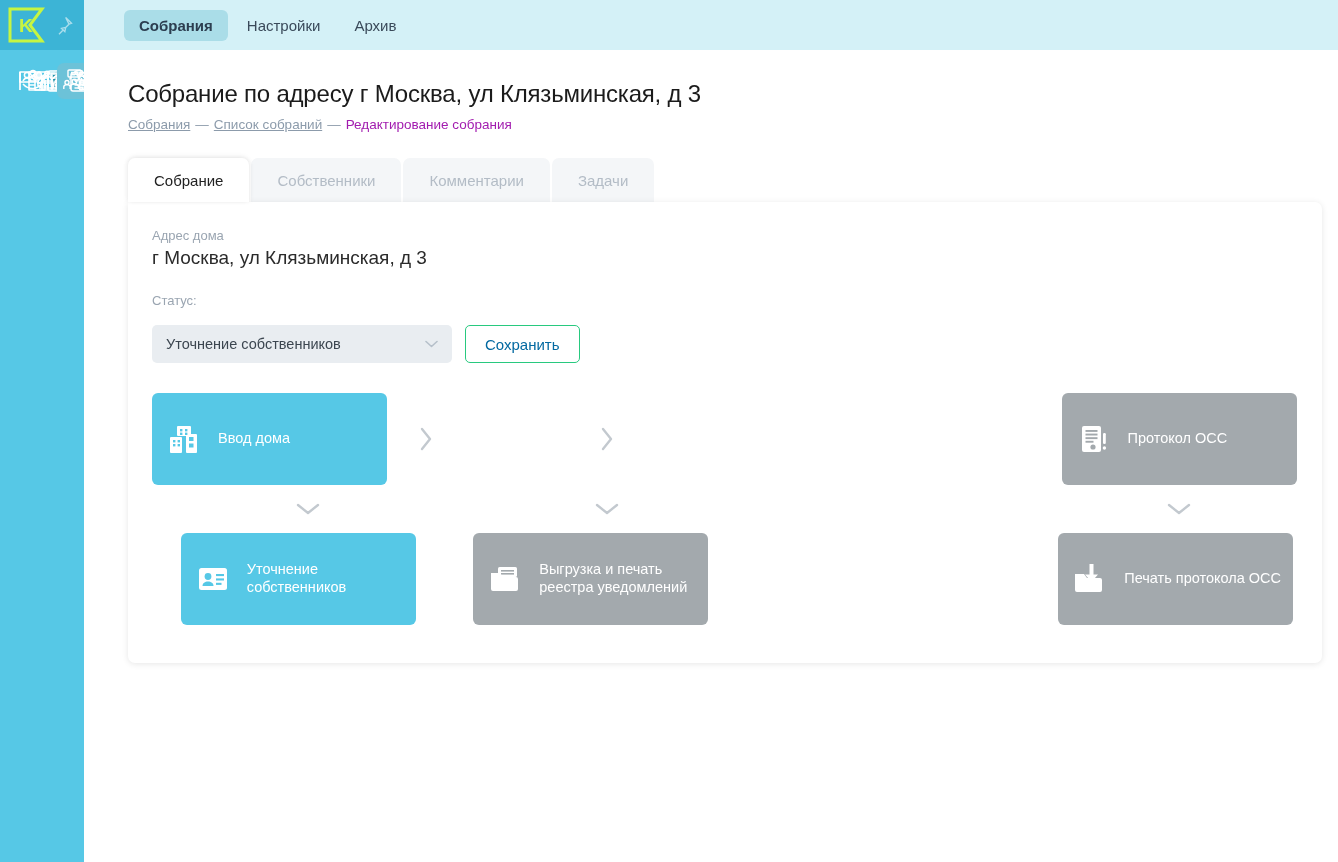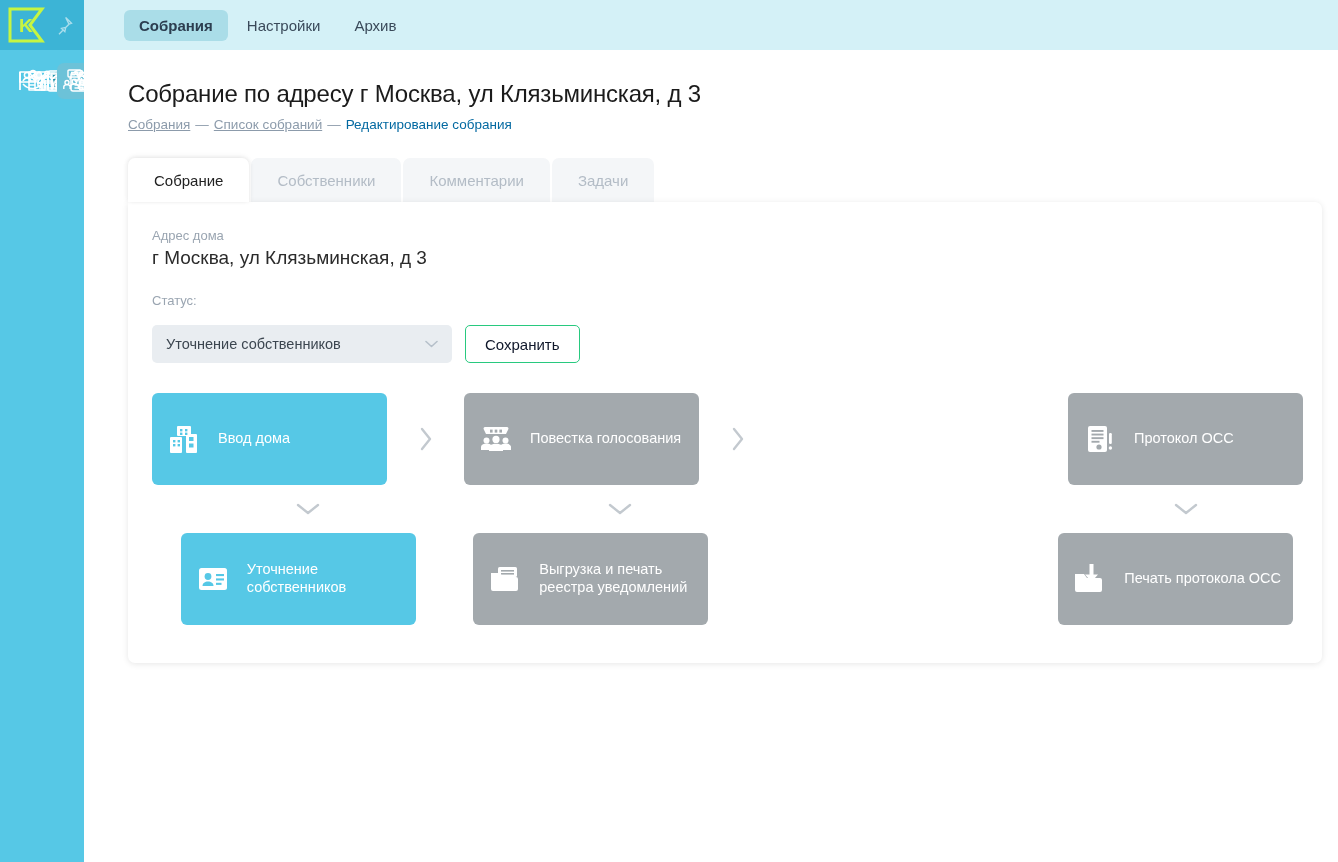--- a/index.html
+++ b/index.html
@@ -92,21 +92,21 @@
     font-size: 24px; color: #1b1b1b; font-weight: normal;
     letter-spacing: -0.2px;
   }
   .breadcrumb {
     margin-top: 9px;
     font-size: 13.5px; color: #8c9bab;
     display: flex; align-items: center; gap: 5px;
   }
   .breadcrumb a { color: #8c9bab; text-decoration: underline; cursor: pointer; }
   .bc-sep { color: #8c9bab; text-decoration: none; }
-  .bc-current { color: #0369a1; }
+  .bc-current { color: #a21caf; }
 
   
   .tabs {
     margin-top: 26px;
     display: flex; align-items: flex-start;
     height: 44px;
   }
   .tab {
     height: 44px; padding: 0 26px;
     display: flex; align-items: center; justify-content: center;
@@ -140,21 +140,21 @@
     background: #e9edf1; border: none; border-radius: 5px;
     display: flex; align-items: center; justify-content: space-between;
     padding: 0 14px;
     font-size: 14.5px; color: #3c4650;
     cursor: pointer;
   }
   .caret { color: #b6c0ca; font-size: 11px; }
   .btn-save {
     height: 38px; padding: 0 19px;
     background: #fff; border: 1px solid #28c97f; border-radius: 5px;
-    color: #0f172a; font-size: 15px;
+    color: #0369a1; font-size: 15px;
     display: flex; align-items: center; justify-content: center;
     cursor: pointer;
   }
 
   
   .flow { margin-top: 30px; position: relative; width: 1170px; }
   .flow-row { display: flex; align-items: flex-start; }
   .col { width: 312px; display: flex; flex-direction: column; align-items: center; }
   .card {
     width: 235px; height: 92px;
@@ -494,39 +494,20 @@
             </div>
             <div class="down-wrap">
               <svg width="26" height="14" viewBox="0 0 26 14" fill="none" stroke="#c3c9cf" stroke-width="2.4" stroke-linecap="round" stroke-linejoin="round">
                   <path d="M3 3l10 8 10-8"></path>
                 </svg>
             </div>
           </div>
 
           <div class="col">
             <div style="display:flex;align-items:center;">
-              <div class="card grey">
-                <div class="card-ico">
-                  <svg width="36" height="36" viewBox="0 0 36 36" fill="#ffffff">
-                    <path d="M7 6h22a1.5 1.5 0 011.3 2.2L28 13H8L5.7 8.2A1.5 1.5 0 017 6z"></path>
-                    <g fill="#a3a9ad">
-                        <rect x="12" y="8.6" width="2.6" height="3"></rect>
-                        <rect x="16.7" y="8.6" width="2.6" height="3"></rect>
-                        <rect x="21.4" y="8.6" width="2.6" height="3"></rect>
-                      </g>
-                    <circle cx="8.5" cy="19.5" r="3"></circle>
-                      <circle cx="18" cy="18.4" r="3.6"></circle>
-                      <circle cx="27.5" cy="19.5" r="3"></circle>
-                    <path d="M3 29v-3c0-2 2.3-3.4 5.5-3.4S14 24 14 26v3z"></path>
-                    <path d="M11 30v-3.4c0-2.3 3-3.9 7-3.9s7 1.6 7 3.9V30z"></path>
-                    <path d="M22 29v-3c0-2 2.3-3.4 5.5-3.4S33 24 33 26v3z"></path>
-                  </svg>
-                </div>
-                <div class="card-text">Повестка голосования</div>
-              </div>
               <div class="sep-right">
                 <svg width="18" height="30" viewBox="0 0 18 30" fill="none" stroke="#c3c9cf" stroke-width="2.4" stroke-linecap="round" stroke-linejoin="round">
                     <path d="M5 5l8 10-8 10"></path>
                   </svg>
               </div>
             </div>
             <div class="down-wrap">
               <svg width="26" height="14" viewBox="0 0 26 14" fill="none" stroke="#c3c9cf" stroke-width="2.4" stroke-linecap="round" stroke-linejoin="round">
                   <path d="M3 3l10 8 10-8"></path>
                 </svg>

